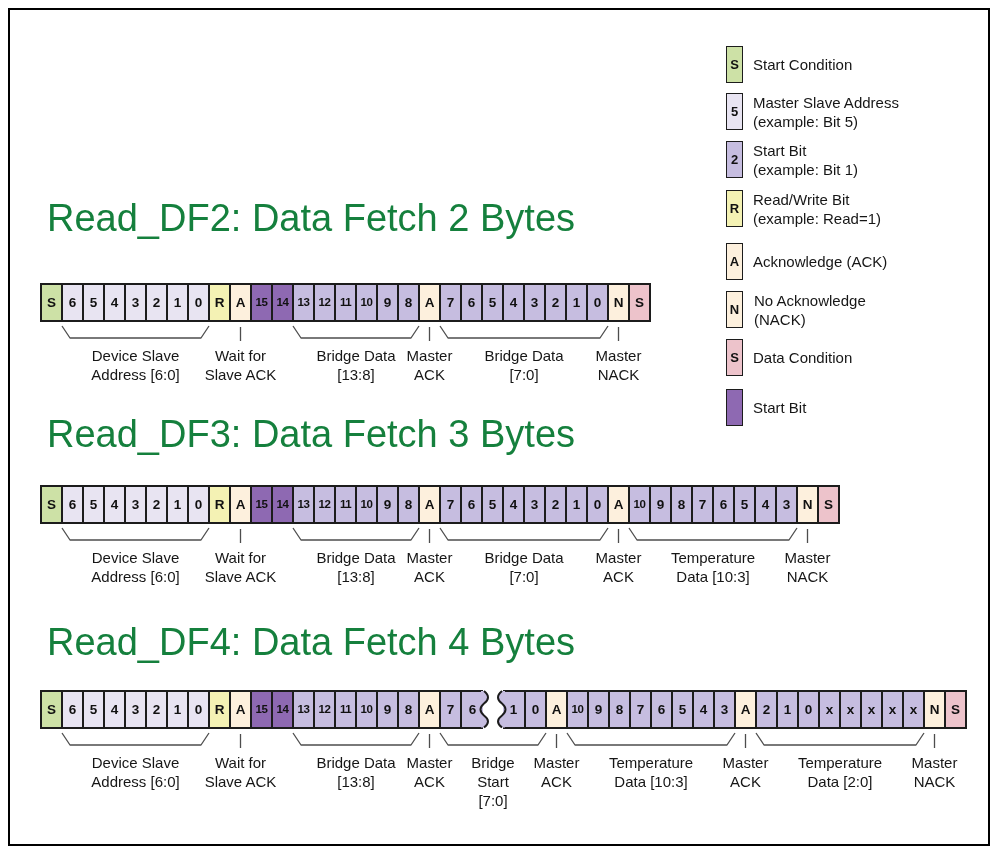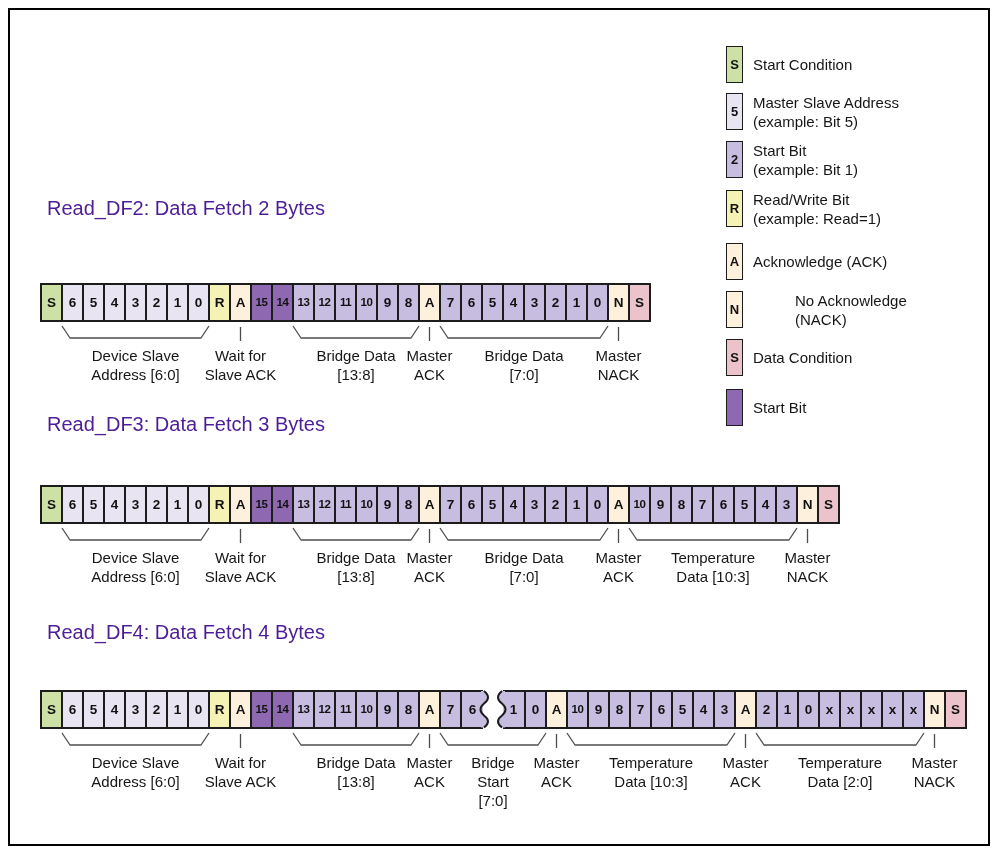--- a/index.html
+++ b/index.html
@@ -1,19 +1,19 @@
 <!DOCTYPE html>
 <html><head>
 <meta charset="utf-8">
 <style>
   html,body{margin:0;padding:0;background:#fff;}
   .canvas{position:relative;width:999px;height:857px;background:#fff;overflow:hidden;
           font-family:"Liberation Sans","DejaVu Sans",sans-serif;color:#111;}
   .frame{position:absolute;left:8px;top:8px;width:978px;height:834px;border:2px solid #000;}
-  .sec-title{position:absolute;font-size:20px;letter-spacing:0;color:#4c1d95;white-space:nowrap;}
+  .sec-title{position:absolute;font-size:38px;letter-spacing:0;color:#15803d;white-space:nowrap;}
   .bitrow{position:absolute;}
   .cell{position:absolute;top:0;height:39px;width:23px;box-sizing:border-box;
         border:2px solid #1c1c1c;display:flex;align-items:center;justify-content:center;}
   .cell span{font-weight:bold;font-size:13.5px;line-height:1;}
   .cell.two span{font-size:11.5px;letter-spacing:-0.5px;}
   .cell.tearR{border-right:none;}
   .cell.tearL{border-left:none;}
   .tear{position:absolute;top:0;overflow:visible;}
   .ann{position:absolute;overflow:visible;}
   .lbl{position:absolute;transform:translateX(-50%);text-align:center;font-size:15px;
@@ -540,21 +540,21 @@
       </div>
       <div class="lg-swatch" style="left: 726px; top: 243px; background: rgb(253, 240, 221);">
         <span>A</span>
       </div>
       <div class="lg-text" style="left: 753px; top: 252px;">
         <div>Acknowledge (ACK)</div>
       </div>
       <div class="lg-swatch" style="left: 726px; top: 291px; background: rgb(253, 240, 221);">
         <span>N</span>
       </div>
-      <div class="lg-text" style="left: 795px; top: 290.5px;">
+      <div class="lg-text" style="left: 754px; top: 290.5px;">
         <div>No Acknowledge</div>
         <div>(NACK)</div>
       </div>
       <div class="lg-swatch" style="left: 726px; top: 339px; background: rgb(237, 195, 203);">
         <span>S</span>
       </div>
       <div class="lg-text" style="left: 753px; top: 348px;">
         <div>Data Condition</div>
       </div>
       <div class="lg-swatch" style="left: 726px; top: 389px; background: rgb(142, 105, 178);">

